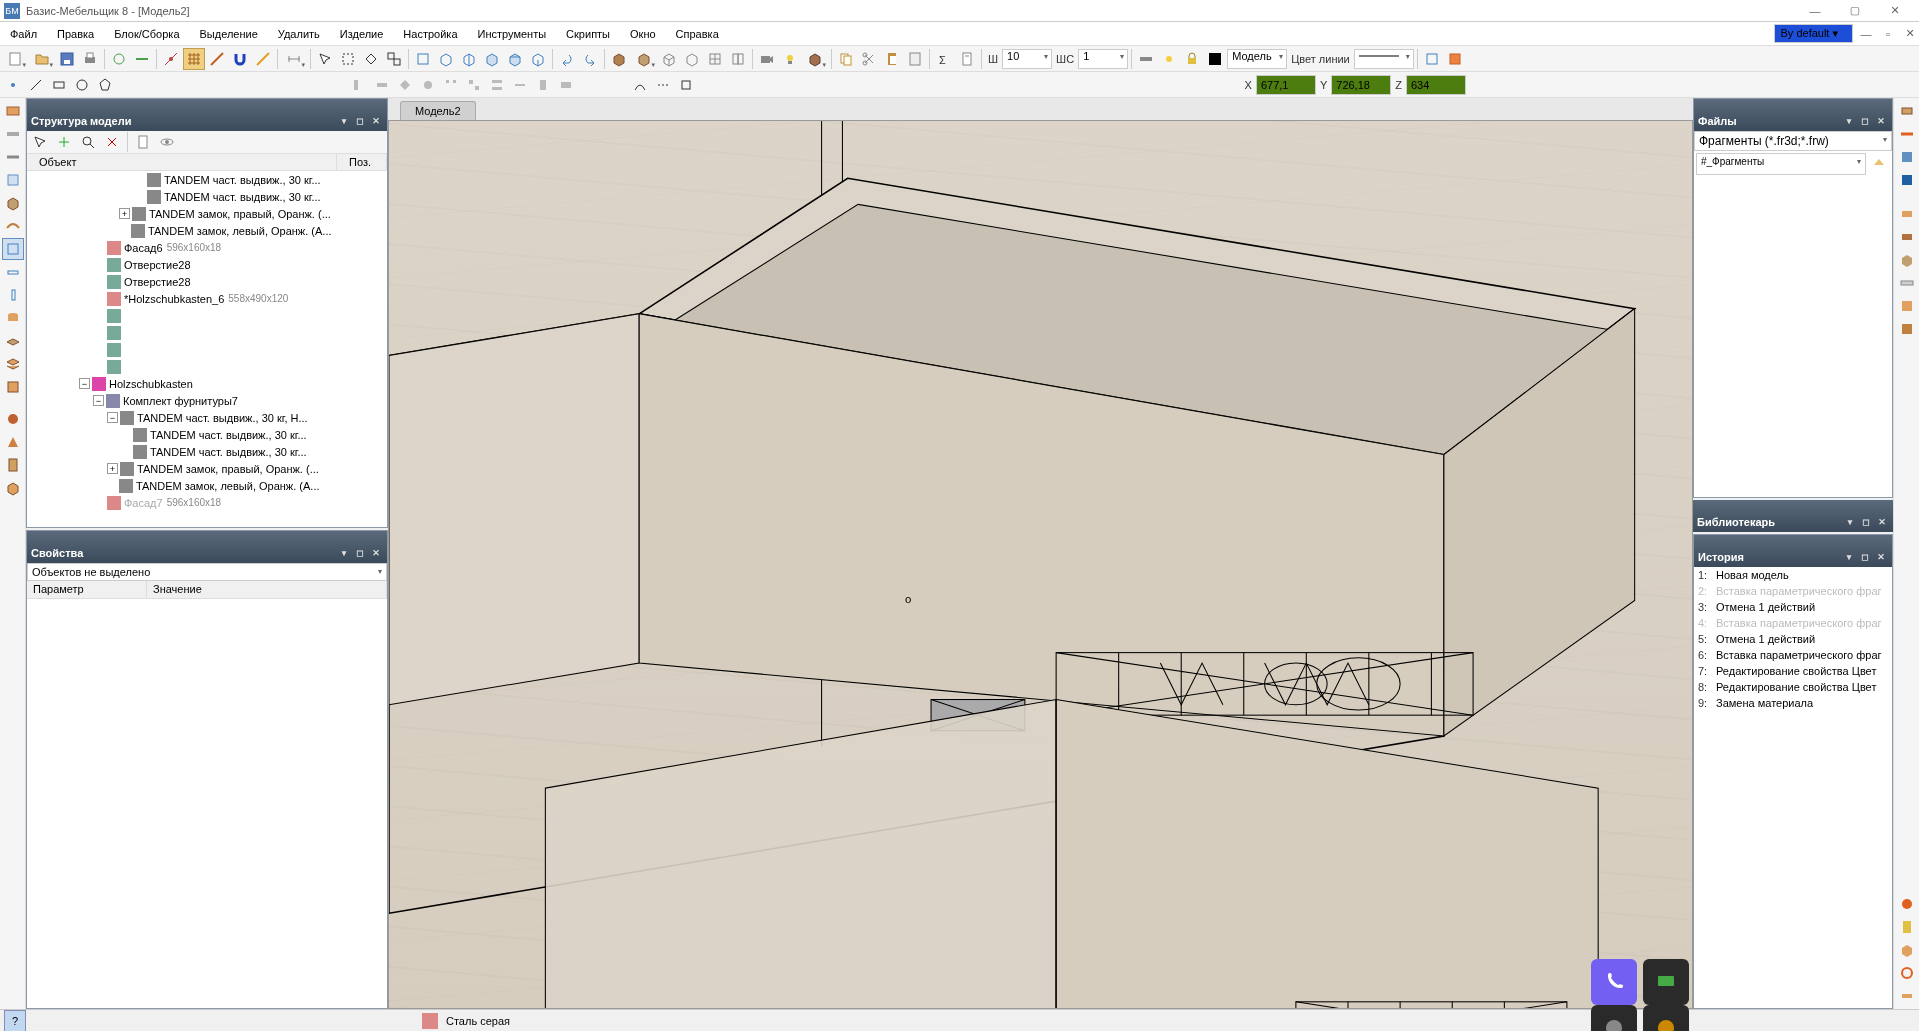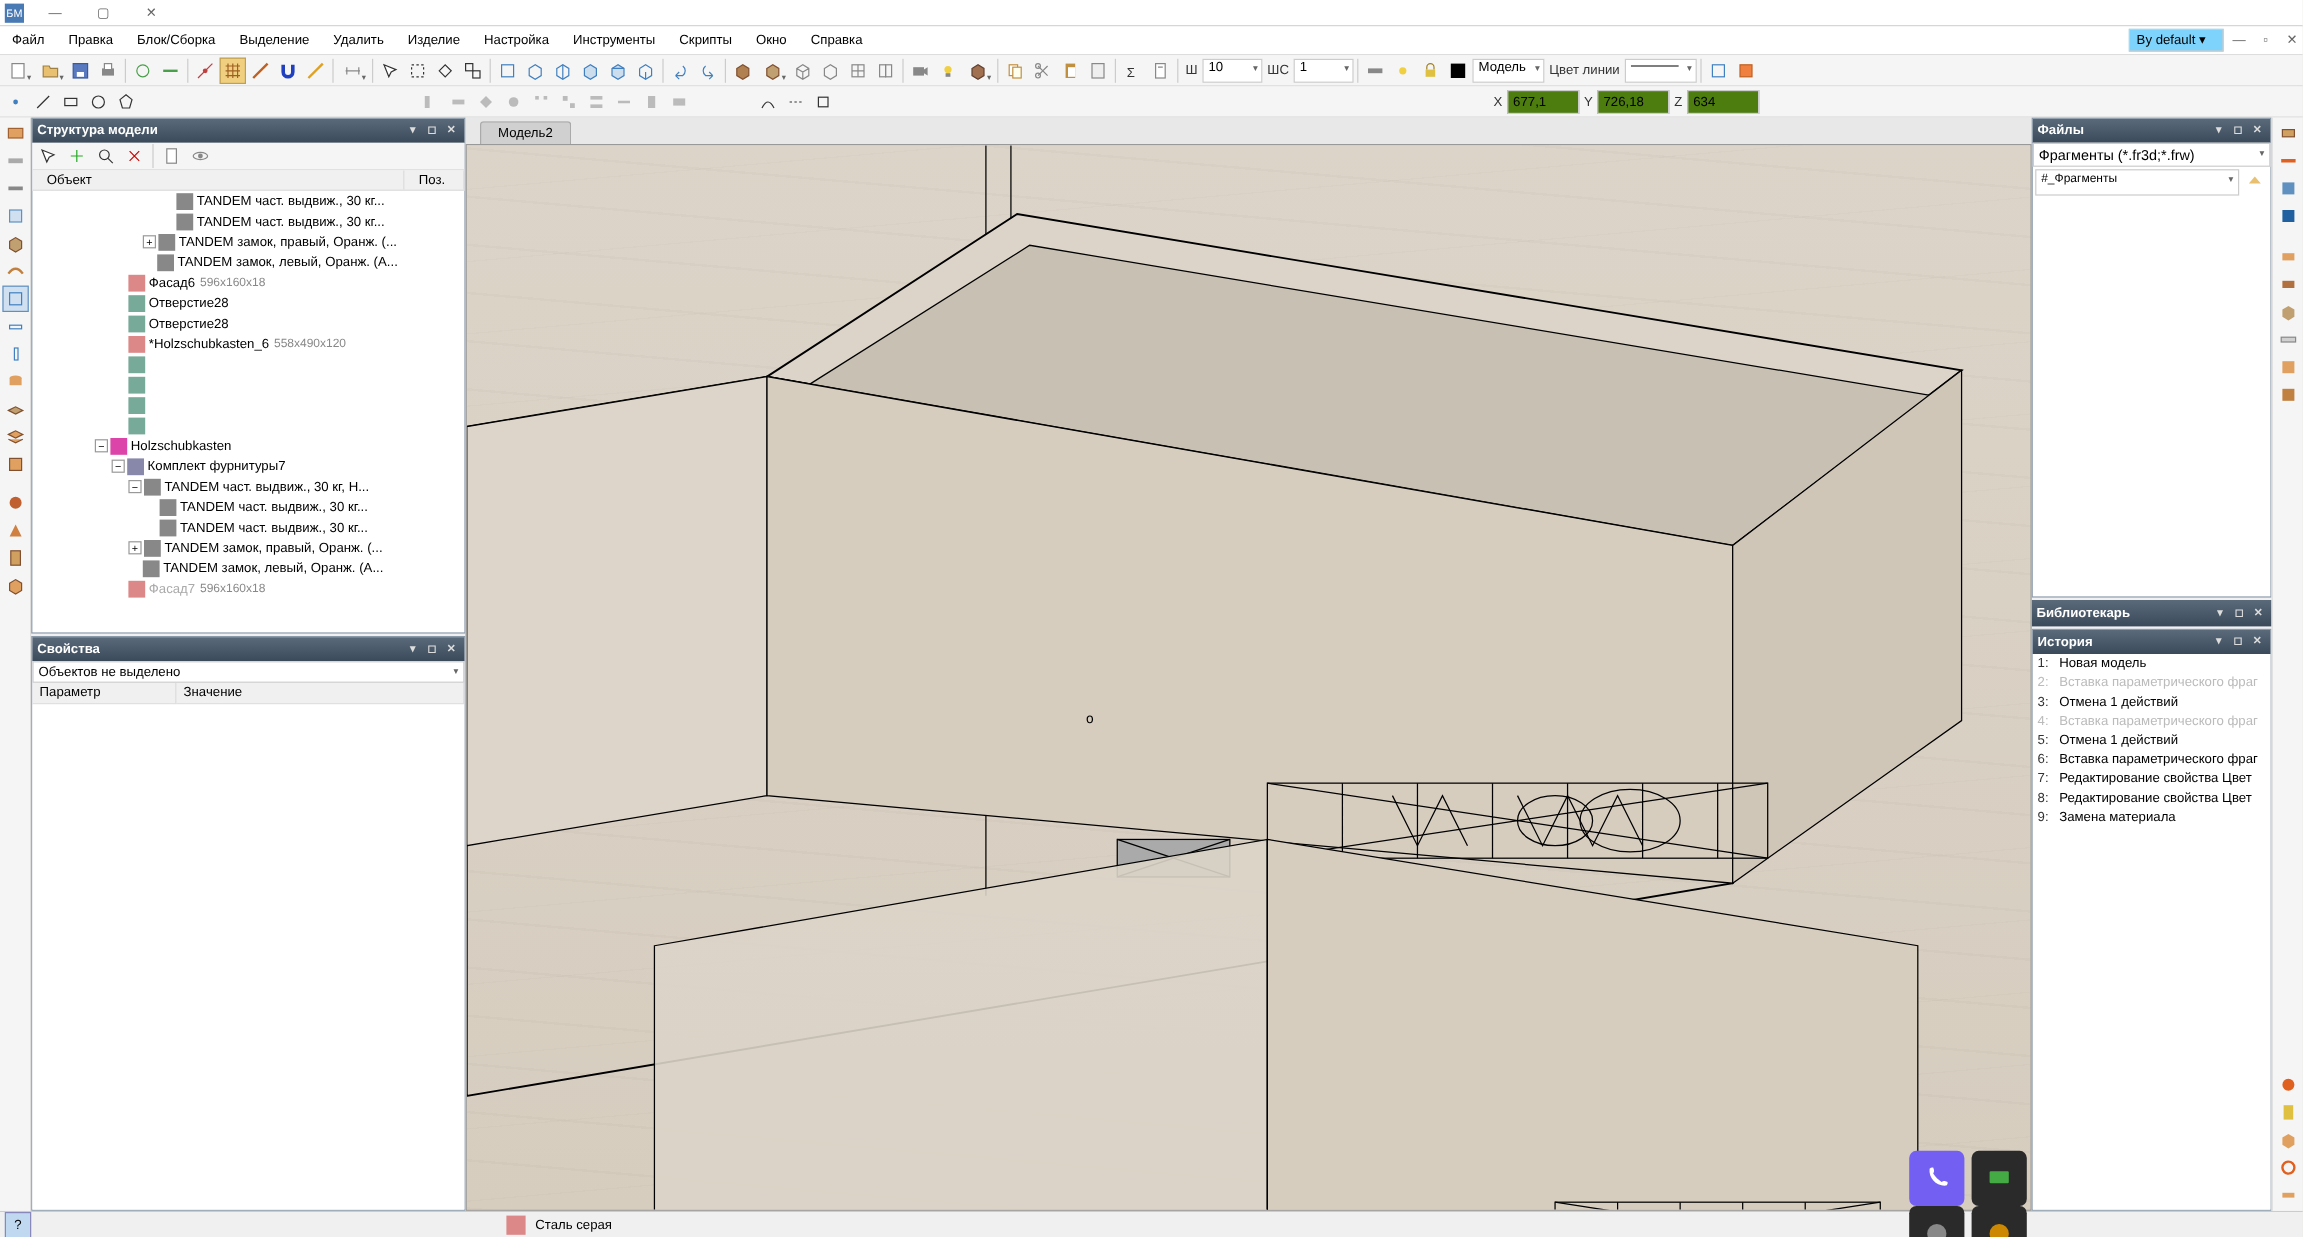--- a/index.html
+++ b/index.html
@@ -10,42 +10,42 @@
 .titlebar .app-icon { width: 16px; height: 16px; background: #4a7ab3; margin-right: 6px; display: inline-block; color: white; font-size: 9px; text-align: center; line-height: 16px; }
 .titlebar .title { flex: 1; color: #555; }
 .win-controls { display: flex; gap: 0; }
 .win-btn { width: 40px; height: 22px; display: flex; align-items: center; justify-content: center; color: #666; }
 
 
 .menubar { height: 24px; background: #fff; display: flex; align-items: center; padding: 0 0; border-bottom: 1px solid #ddd; }
 .menubar .menu-item { padding: 4px 10px; cursor: default; }
 .menubar .spacer { flex: 1; }
 .menubar .right-controls { display: flex; align-items: center; gap: 4px; }
-.default-dd { border: 1px solid #ccc; padding: 2px 14px 2px 6px; background: #7dd3fc; position: relative; }
+.default-dd { border: 1px solid #ccc; padding: 2px 14px 2px 6px; background: #1d4ed8; position: relative; }
 
 
 .toolbar-row { height: 26px; background: #f5f5f5; border-bottom: 1px solid #ddd; display: flex; align-items: center; padding: 0 2px; gap: 1px; }
 .tool-btn { width: 22px; height: 22px; display: flex; align-items: center; justify-content: center; border: 1px solid transparent; position: relative; }
 .tool-btn svg { width: 16px; height: 16px; }
 .tool-sep { width: 1px; height: 20px; background: #ccc; margin: 0 2px; }
 .tool-dd { width: 26px; }
 .tool-dd::after { content: "▾"; position: absolute; right: 1px; bottom: 0; font-size: 7px; color: #666; }
 .toolbar-input { width: 60px; height: 20px; border: 1px solid #ccc; padding: 0 4px; background: #4d7c0f; }
 .toolbar-label { padding: 0 3px; color: #333; }
 .toolbar-combo { height: 20px; border: 1px solid #ccc; background: #fff; padding: 0 16px 0 4px; position: relative; }
 .toolbar-combo::after { content: "▾"; position: absolute; right: 3px; top: 2px; font-size: 8px; color: #666; }
 
 
 .main-area { display: flex; height: calc(1031px - 22px - 24px - 26px - 26px - 22px); }
 .left-toolbox { width: 26px; background: #f5f5f5; border-right: 1px solid #ddd; display: flex; flex-direction: column; padding: 2px 0; gap: 1px; }
 .left-toolbox .tool-btn { margin: 0 auto; }
 
 .left-panels { width: 362px; display: flex; flex-direction: column; }
 .panel { display: flex; flex-direction: column; background: #fff; }
-.panel-header { height: 20px; background: linear-gradient(#5a6a7a, #3a4a5a); color: #fff; display: flex; align-items: center; padding: 4px 4px; font-weight: bold; font-size: 11px; }
+.panel-header { height: 20px; background: linear-gradient(#5a6a7a, #3a4a5a); color: #fff; display: flex; padding: 16px 4px; font-weight: bold; font-size: 11px; }
 .panel-header .title { flex: 1; }
 .panel-header .ctrl { width: 14px; height: 14px; margin-left: 2px; text-align: center; line-height: 12px; font-size: 9px; color: #ddd; cursor: default; }
 .panel-toolbar { height: 24px; background: #f5f5f5; border-bottom: 1px solid #ddd; display: flex; align-items: center; padding: 0 2px; gap: 2px; }
 .panel-body { flex: 1; overflow: auto; background: #fff; }
 
 .tree-panel { height: 430px; border: 1px solid #8a9aaa; }
 .tree-header-row { display: flex; background: #f0f0f0; border-bottom: 1px solid #ddd; height: 18px; }
 .tree-header-row .col { padding: 2px 12px; border-right: 1px solid #ddd; }
 .tree-header-row .col:first-child { flex: 1; }
 .tree-header-row .col:last-child { width: 50px; }
@@ -109,20 +109,21 @@
 .gadget { width: 46px; height: 46px; border-radius: 6px; background: #333; display: flex; align-items: center; justify-content: center; }
 .gadget.viber { background: #7360f2; }
 .gadget.green { background: #2a2a2a; }
 .gadget svg { width: 24px; height: 24px; }
 </style>
 </head>
 <body>
 
 <div class="titlebar">
   <span class="app-icon">БМ</span>
+  <span class="title">Базис-Мебельщик 8 - [Модель2]</span>
   <div class="win-controls">
     <div class="win-btn">—</div>
     <div class="win-btn">▢</div>
     <div class="win-btn">✕</div>
   </div>
 </div>
 
 <div class="menubar">
   <div class="menu-item">Файл</div>
   <div class="menu-item">Правка</div>

